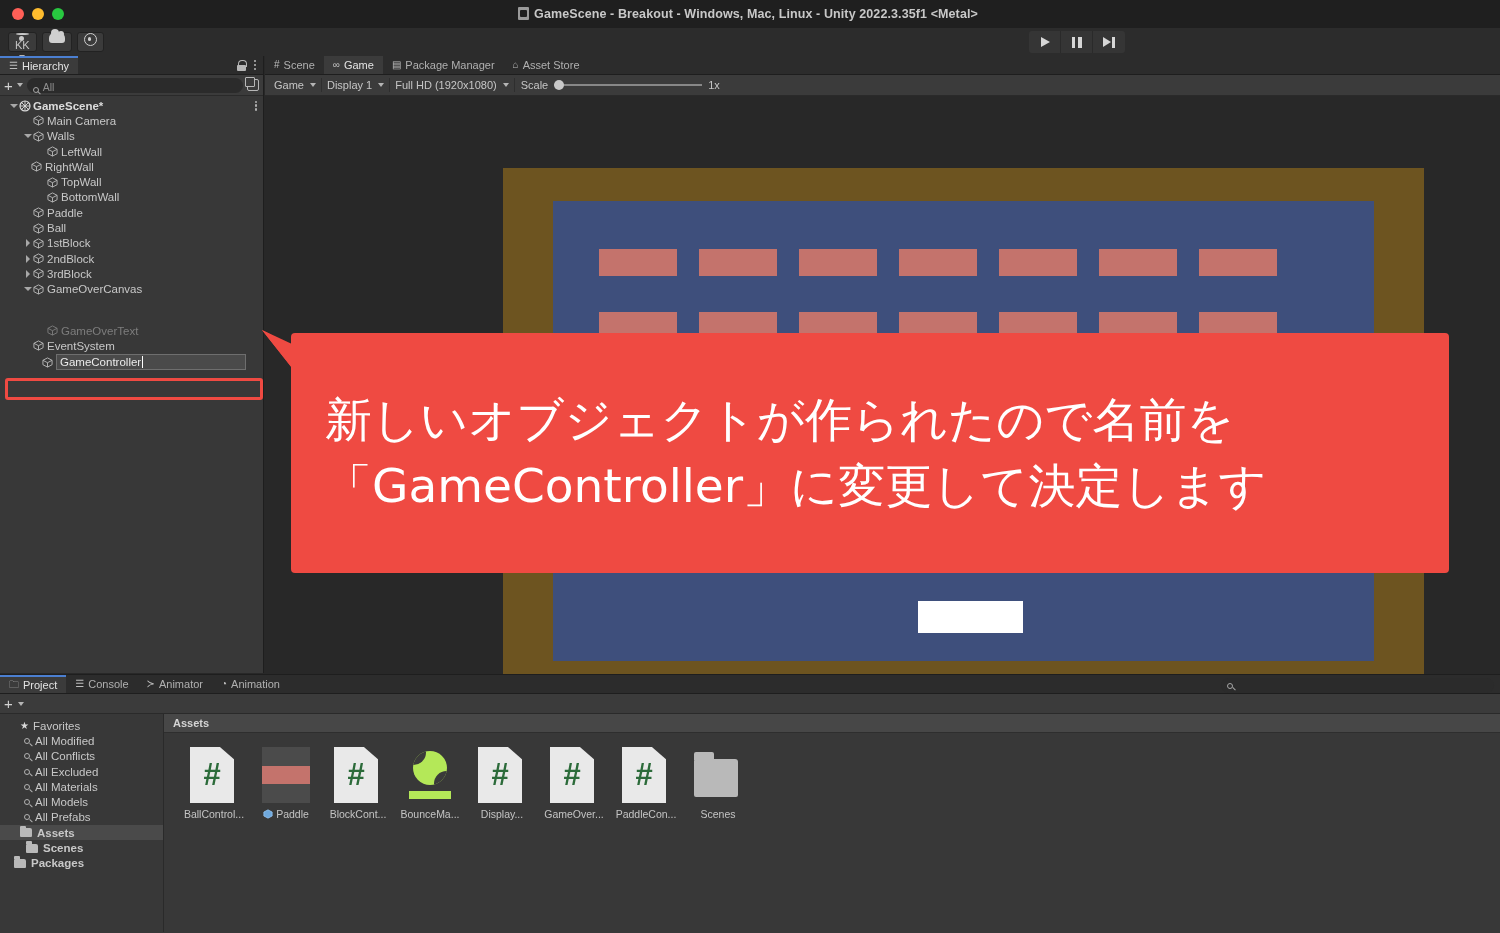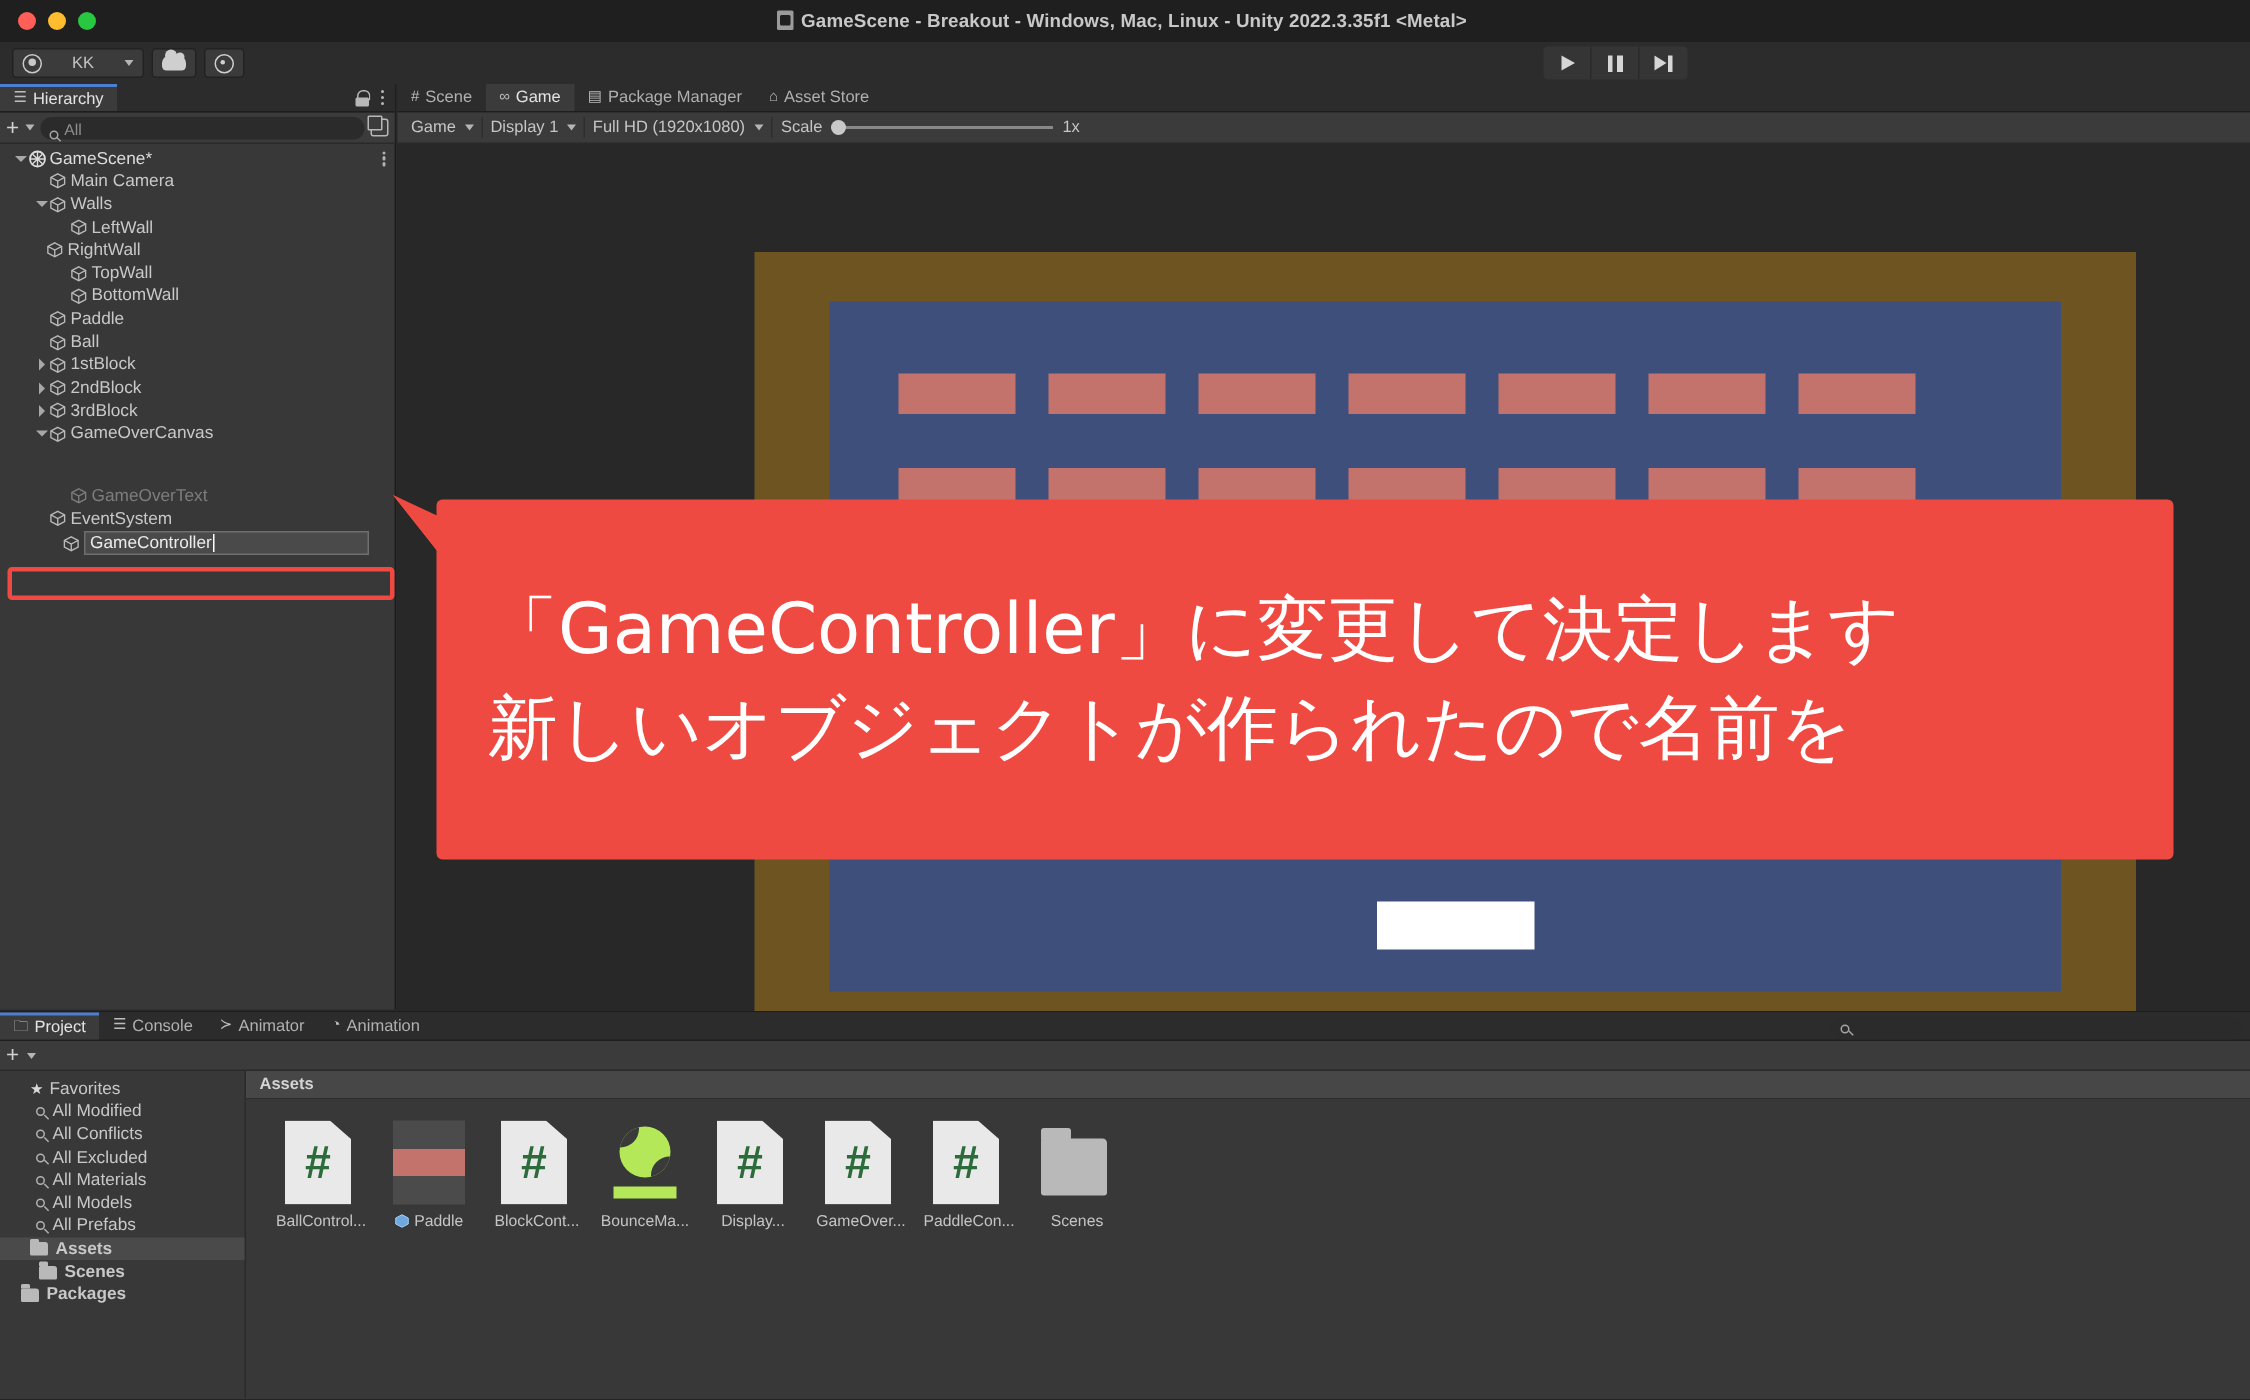--- a/index.html
+++ b/index.html
@@ -37,21 +37,21 @@
   }
 
   
   .toolbar {
     position: absolute; left: 0; top: 28px; width: 1500px; height: 28px;
     background: #2c2c2c; display: flex; align-items: center;
   }
   .tb-btn {
     height: 20px; background: #3b3b3b; border: 1px solid #222;
     border-radius: 3px; display: flex; align-items: center;
-    color: #c4c4c4; font-size: 11px; padding: 0 6px; gap: 20px;
+    color: #c4c4c4; font-size: 11px; padding: 0 6px; gap: 4px; flex-direction: column;
   }
   .tb-group { display: flex; gap: 5px; margin-left: 8px; }
   .acct-ico {
     width: 13px; height: 13px; border-radius: 50%;
     border: 1.6px solid #c9c9c9; position: relative;
   }
   .acct-ico:after {
     content:''; position:absolute; left:2.6px; top:2px; width:5px; height:5px;
     border-radius:50%; background:#c9c9c9;
   }
@@ -151,21 +151,21 @@
     width: 11px; display: flex; align-items: center; justify-content: center; flex: none;
   }
   .fold .arrow-d { width:0;height:0;border-left:4px solid transparent;border-right:4px solid transparent;border-top:4.5px solid #a8a8a8; }
   .fold .arrow-r { width:0;height:0;border-top:4px solid transparent;border-bottom:4px solid transparent;border-left:4.5px solid #a8a8a8; }
   .cube {
     width: 11px; height: 11px; flex: none; margin-right: 3px;
     position: relative;
   }
   .cube svg { display:block; }
   .hnode.dim { color: #7d7d7d; }
-  .hnode.scene { color: #dcdcdc; font-weight: normal; }
+  .hnode.scene { color: #dcdcdc; font-weight: bold; }
   .hnode .kebab-sm { position:absolute; right:6px; display:flex; flex-direction:column; gap:1.4px; }
   .hnode .kebab-sm i { width:2.4px;height:2.4px;border-radius:50%;background:#b0b0b0;display:block; }
 
   .rename-row {
     height: 18px; display: flex; align-items: center; padding-left: 58px;
     position: relative;
   }
   .rename-input {
     height: 16px; width: 190px; background: #4a4a4a; border: 1px solid #6e6e6e;
     display: flex; align-items: center; padding-left: 3px;
@@ -658,22 +658,22 @@
       </div>
     </div>
   </div>
 
   <svg class="callout-arrow">
     <polygon points="262,330 300,350 300,378" fill="#ef4a42"></polygon>
     <polygon points="262,330 292,344 292,368" fill="#ef4a42"></polygon>
   </svg>
 
   <div class="callout">
+    <div class="callout-line">新しいオブジェクトが作られたので名前を</div>
     <div class="callout-line">「GameController」に変更して決定します</div>
-    <div class="callout-line">新しいオブジェクトが作られたので名前を</div>
   </div>
 
   <div class="project">
     <div class="tabstrip pr-tabstrip" id="pr-tabs">
         <div class="tab active">
           <span class="tico">🗀</span>
           <span>Project</span>
         </div>
         <div class="tab">
           <span class="tico">☰</span>

